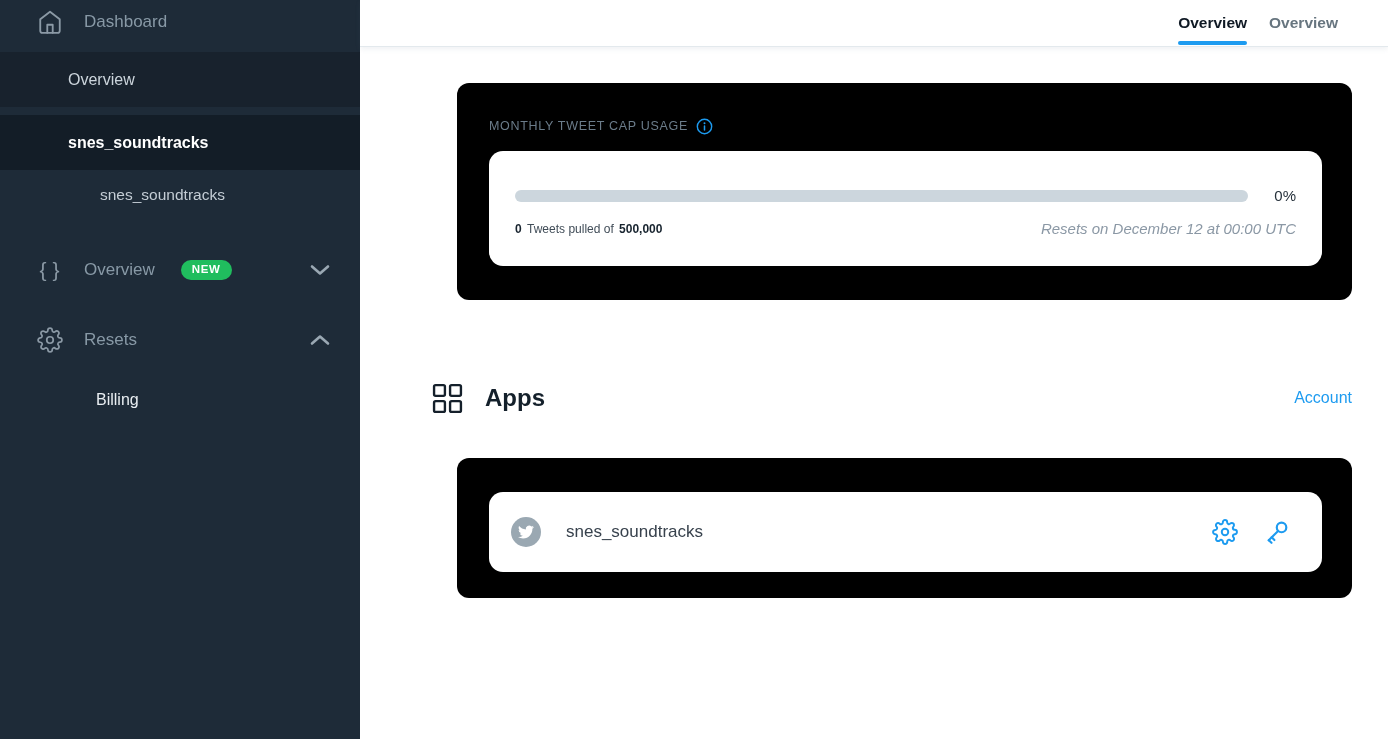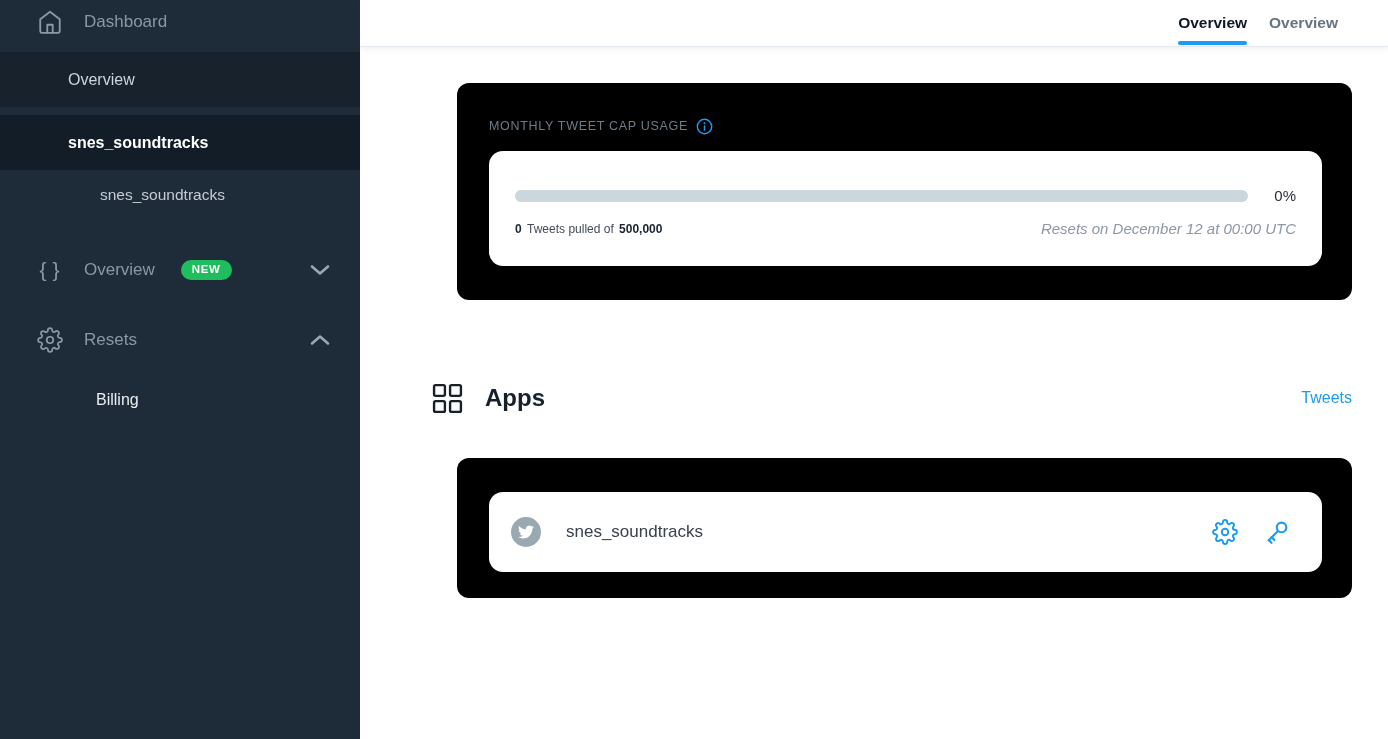--- a/index.html
+++ b/index.html
@@ -226,21 +226,21 @@
       <div class="section-header apps-header">
         <span class="section-icon">
           <svg width="31" height="31" viewBox="0 0 30 30" fill="none" stroke="currentColor" stroke-width="2.3">
             <rect x="2" y="2" width="10.5" height="10.5" rx="1.5"></rect>
             <rect x="17.5" y="2" width="10.5" height="10.5" rx="1.5"></rect>
             <rect x="2" y="17.5" width="10.5" height="10.5" rx="1.5"></rect>
             <rect x="17.5" y="17.5" width="10.5" height="10.5" rx="1.5"></rect>
           </svg>
         </span>
         <h2>Apps</h2>
-        <a class="manage">Tweets</a>
+        <a class="manage">Account</a>
       </div>
 
       <div class="panel apps-panel">
         <div class="card app-card">
           <span class="avatar">
             <svg width="16" height="16" viewBox="0 0 24 24" fill="#ffffff">
               <path d="M23.953 4.57a10 10 0 01-2.825.775 4.958 4.958 0 002.163-2.723c-.951.555-2.005.959-3.127 1.184a4.92 4.92 0 00-8.384 4.482C7.69 8.095 4.067 6.13 1.64 3.162a4.822 4.822 0 00-.666 2.475c0 1.71.87 3.213 2.188 4.096a4.904 4.904 0 01-2.228-.616v.06a4.923 4.923 0 003.946 4.827 4.996 4.996 0 01-2.212.085 4.936 4.936 0 004.604 3.417 9.867 9.867 0 01-6.102 2.105c-.39 0-.779-.023-1.17-.067a13.995 13.995 0 007.557 2.209c9.053 0 13.998-7.496 13.998-13.985 0-.21 0-.42-.015-.63A9.935 9.935 0 0024 4.59z"></path>
             </svg>
           </span>
           <span class="app-name">snes_soundtracks</span>

